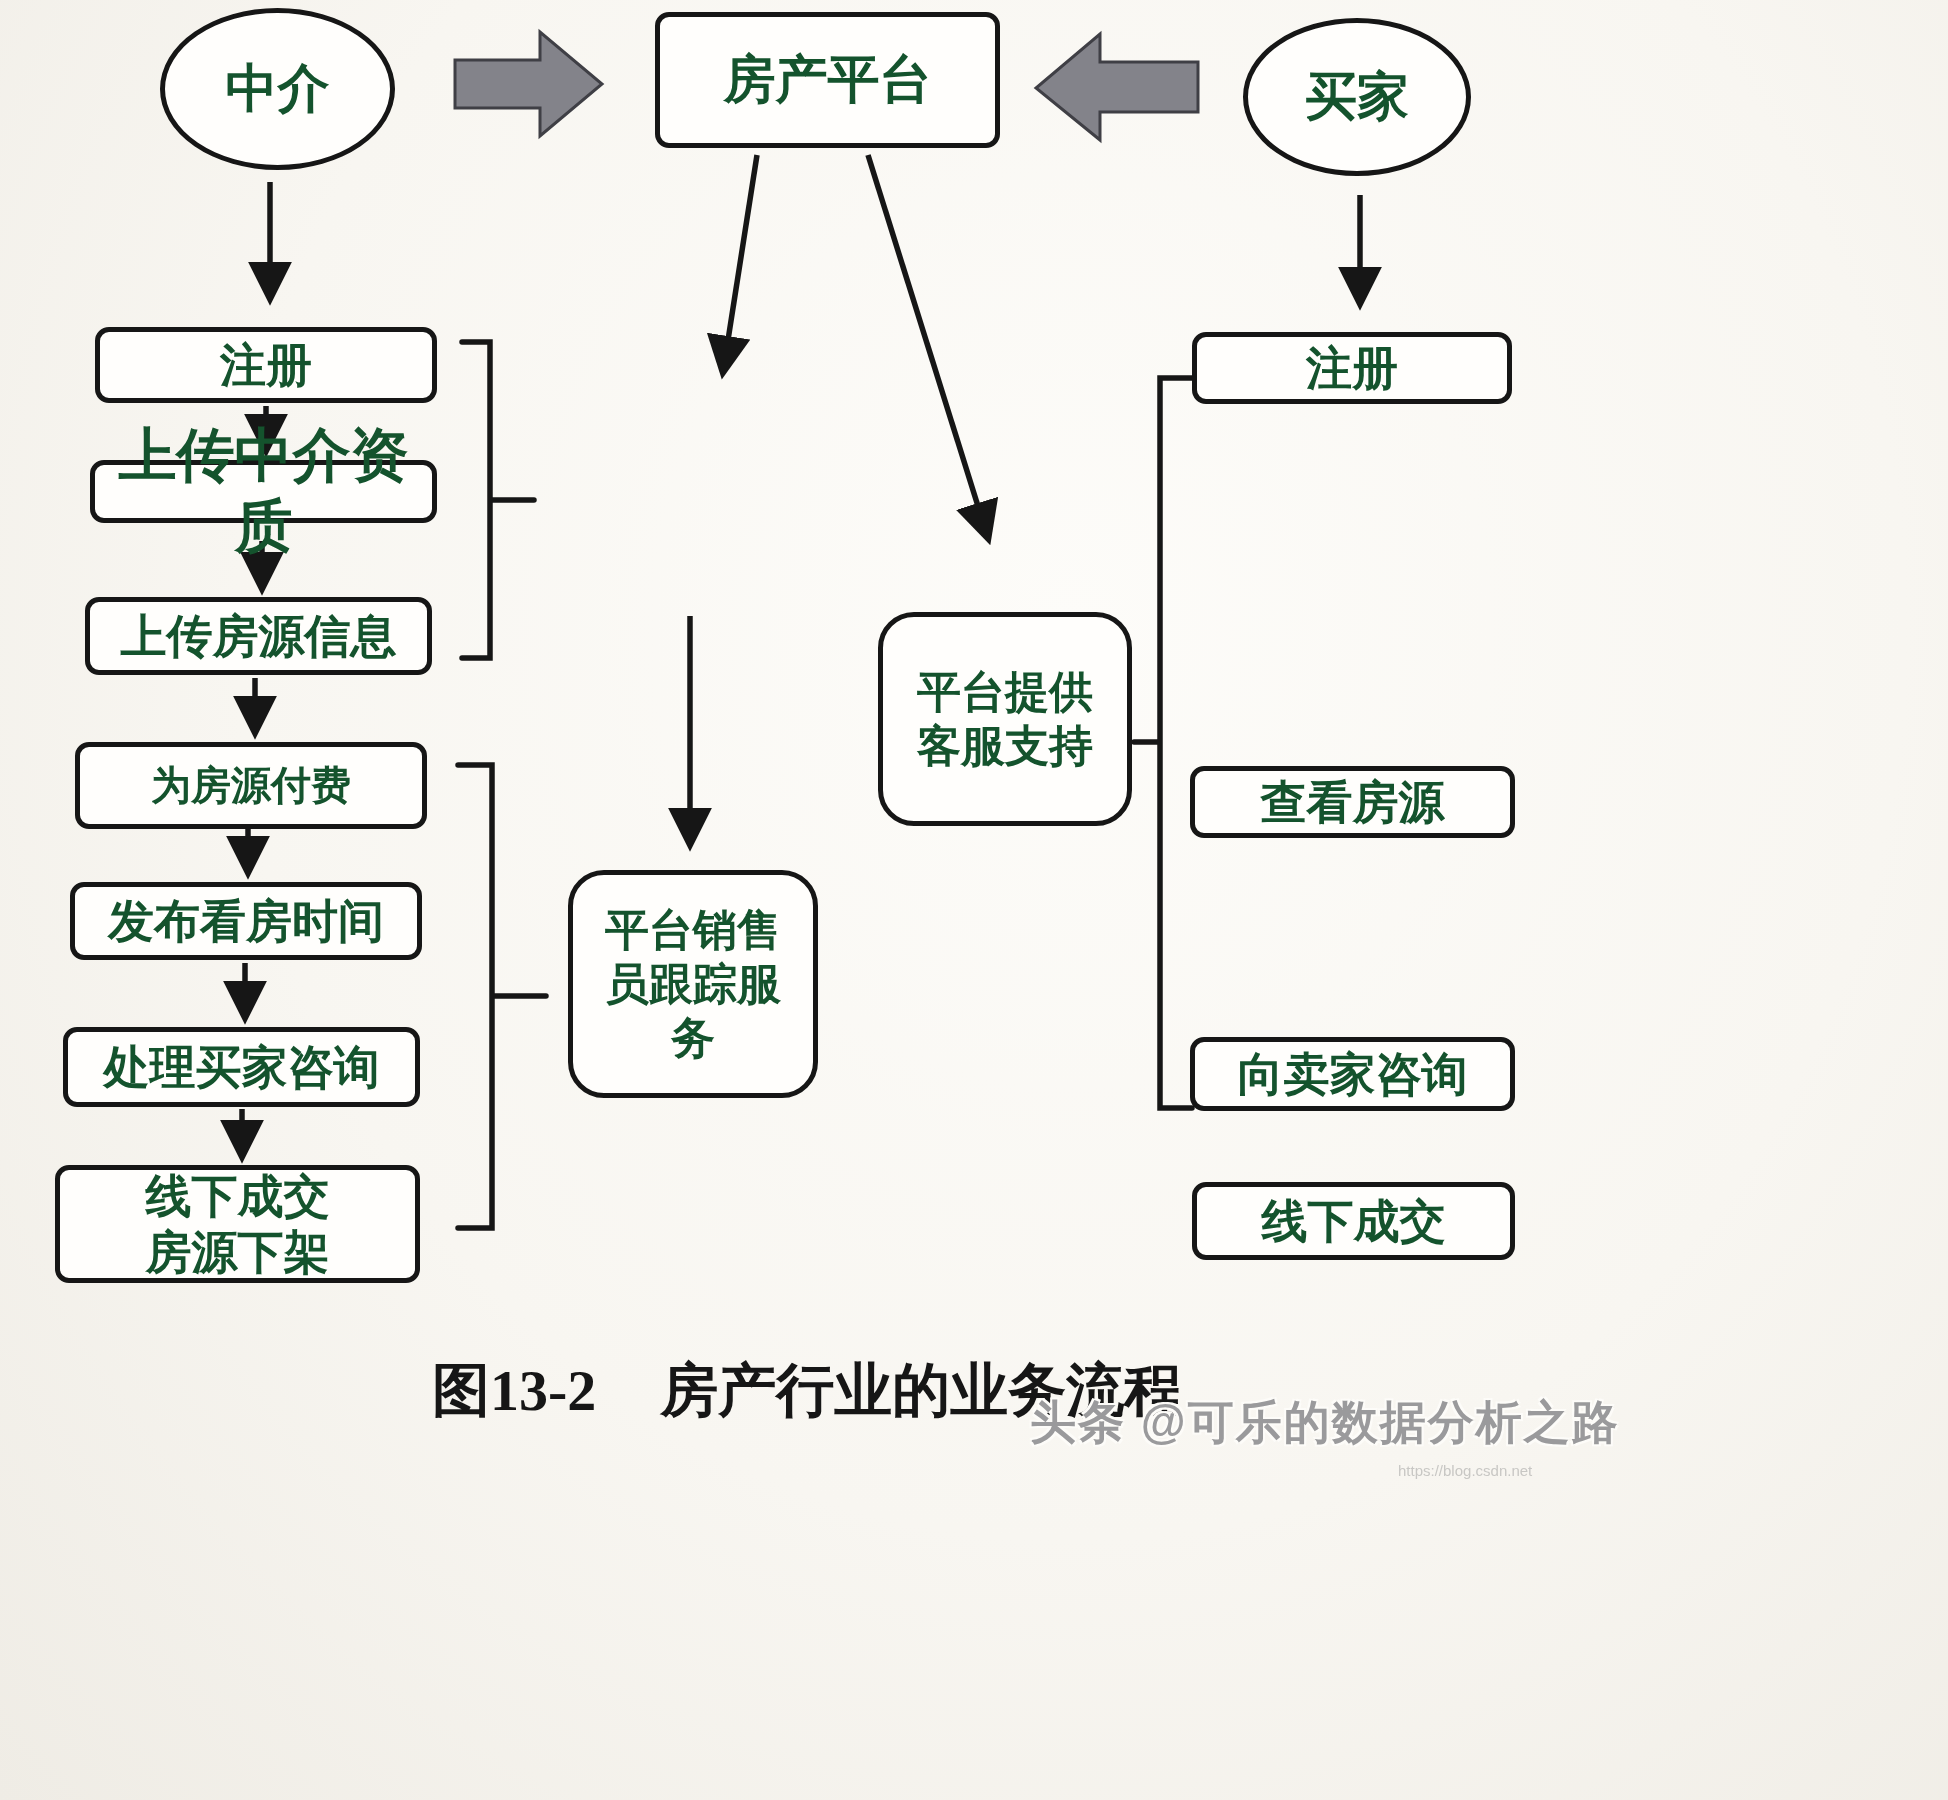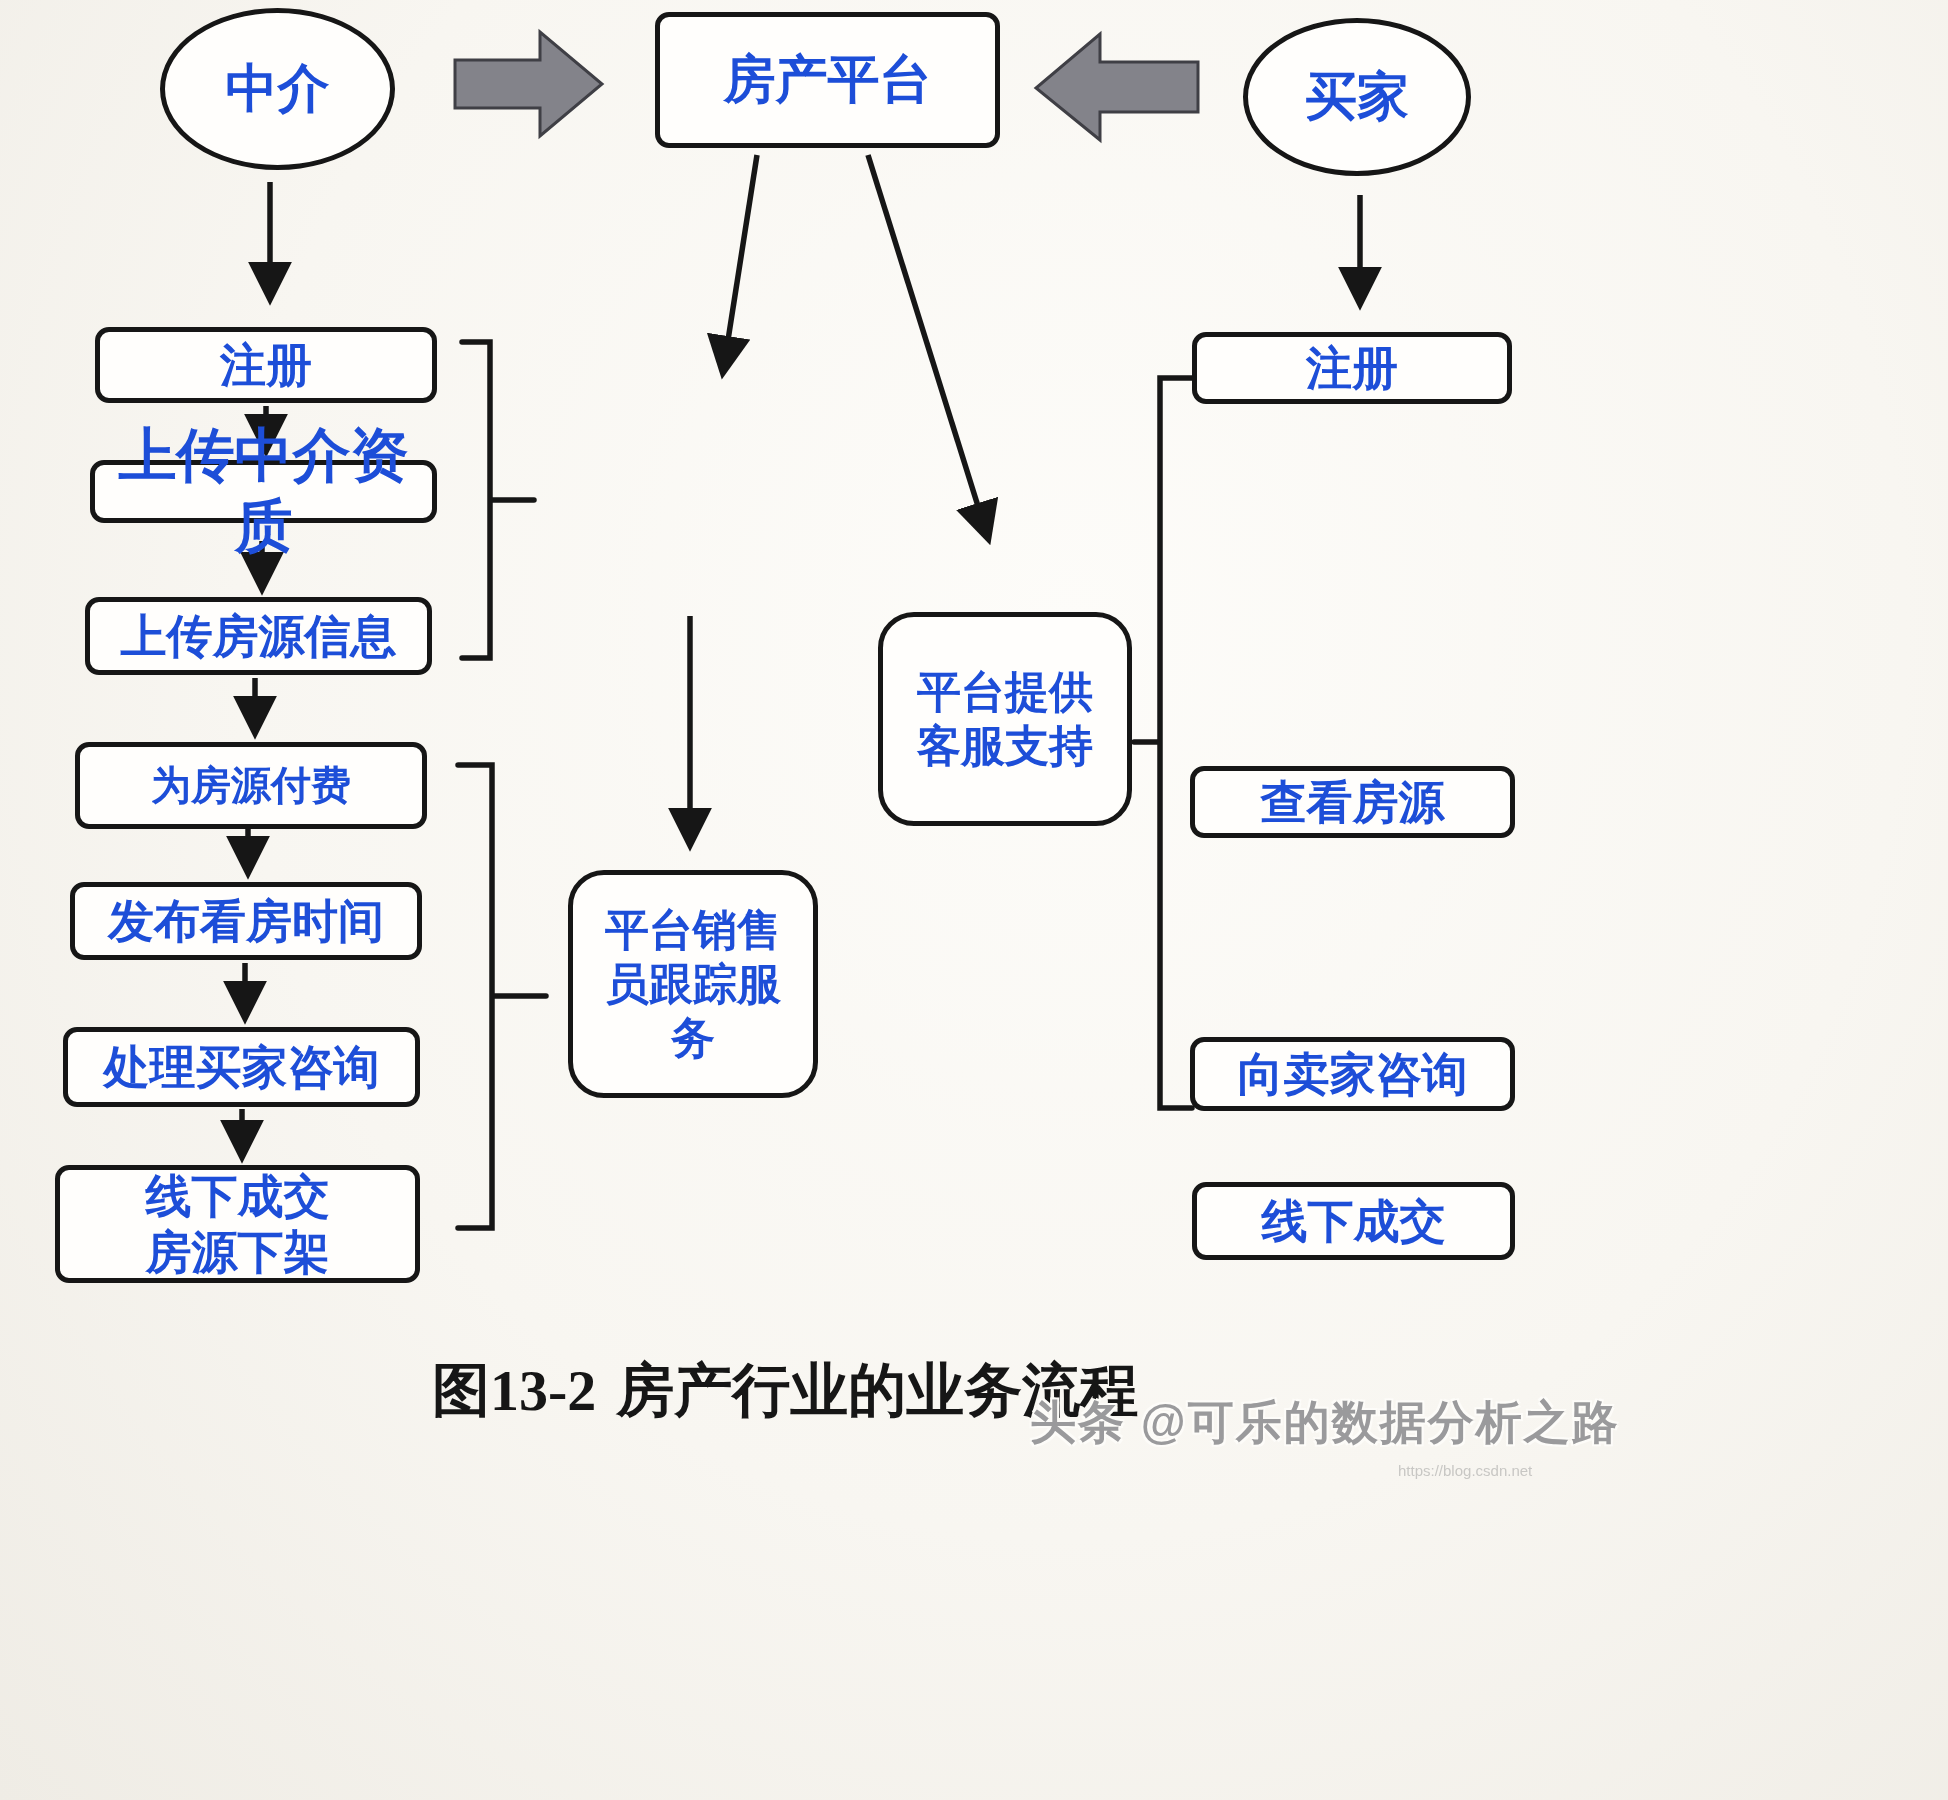--- a/index.html
+++ b/index.html
@@ -9,28 +9,28 @@
     position:relative; width:1948px; height:1800px; overflow:hidden;
     background: radial-gradient(ellipse at 55% 35%, #fdfcf9 0%, #f8f6f1 55%, #efece5 100%);
   }
   .connectors {
     position:absolute; left:0; top:0; width:1948px; height:1800px;
     z-index:1; pointer-events:none;
   }
   .node {
     position:absolute; z-index:2;
     display:flex; align-items:center; justify-content:center;
-    background:#fffefc; border:5px solid #161616; color:#1d4ed8;
+    background:#fffefc; border:5px solid #161616; color:#14532d;
     font-weight:700; text-align:center; white-space:pre-line; line-height:1.22;
   }
   .rect   { border-radius:14px; }
   .round  { border-radius:36px; }
   .ellipse{ border-radius:50%; }
   .caption {
-    position:absolute; z-index:2; display:flex; gap:20px; align-items:baseline;
+    position:absolute; z-index:2; display:flex; gap:64px; align-items:baseline;
     font-family:"Liberation Serif","DejaVu Serif",serif;
     font-weight:700; color:#161616; font-size:58px;
   }
   .watermark {
     position:absolute; z-index:3; font-size:46px; font-weight:700;
     color:#9a9a9c; letter-spacing:2px;
     text-shadow:-2px -2px 0 #fdfcf9, 2px -2px 0 #fdfcf9, -2px 2px 0 #fdfcf9, 2px 2px 0 #fdfcf9;
   }
   .watermark-url {
     position:absolute; z-index:3; font-size:15px; color:#c8c7c4; font-weight:400;

